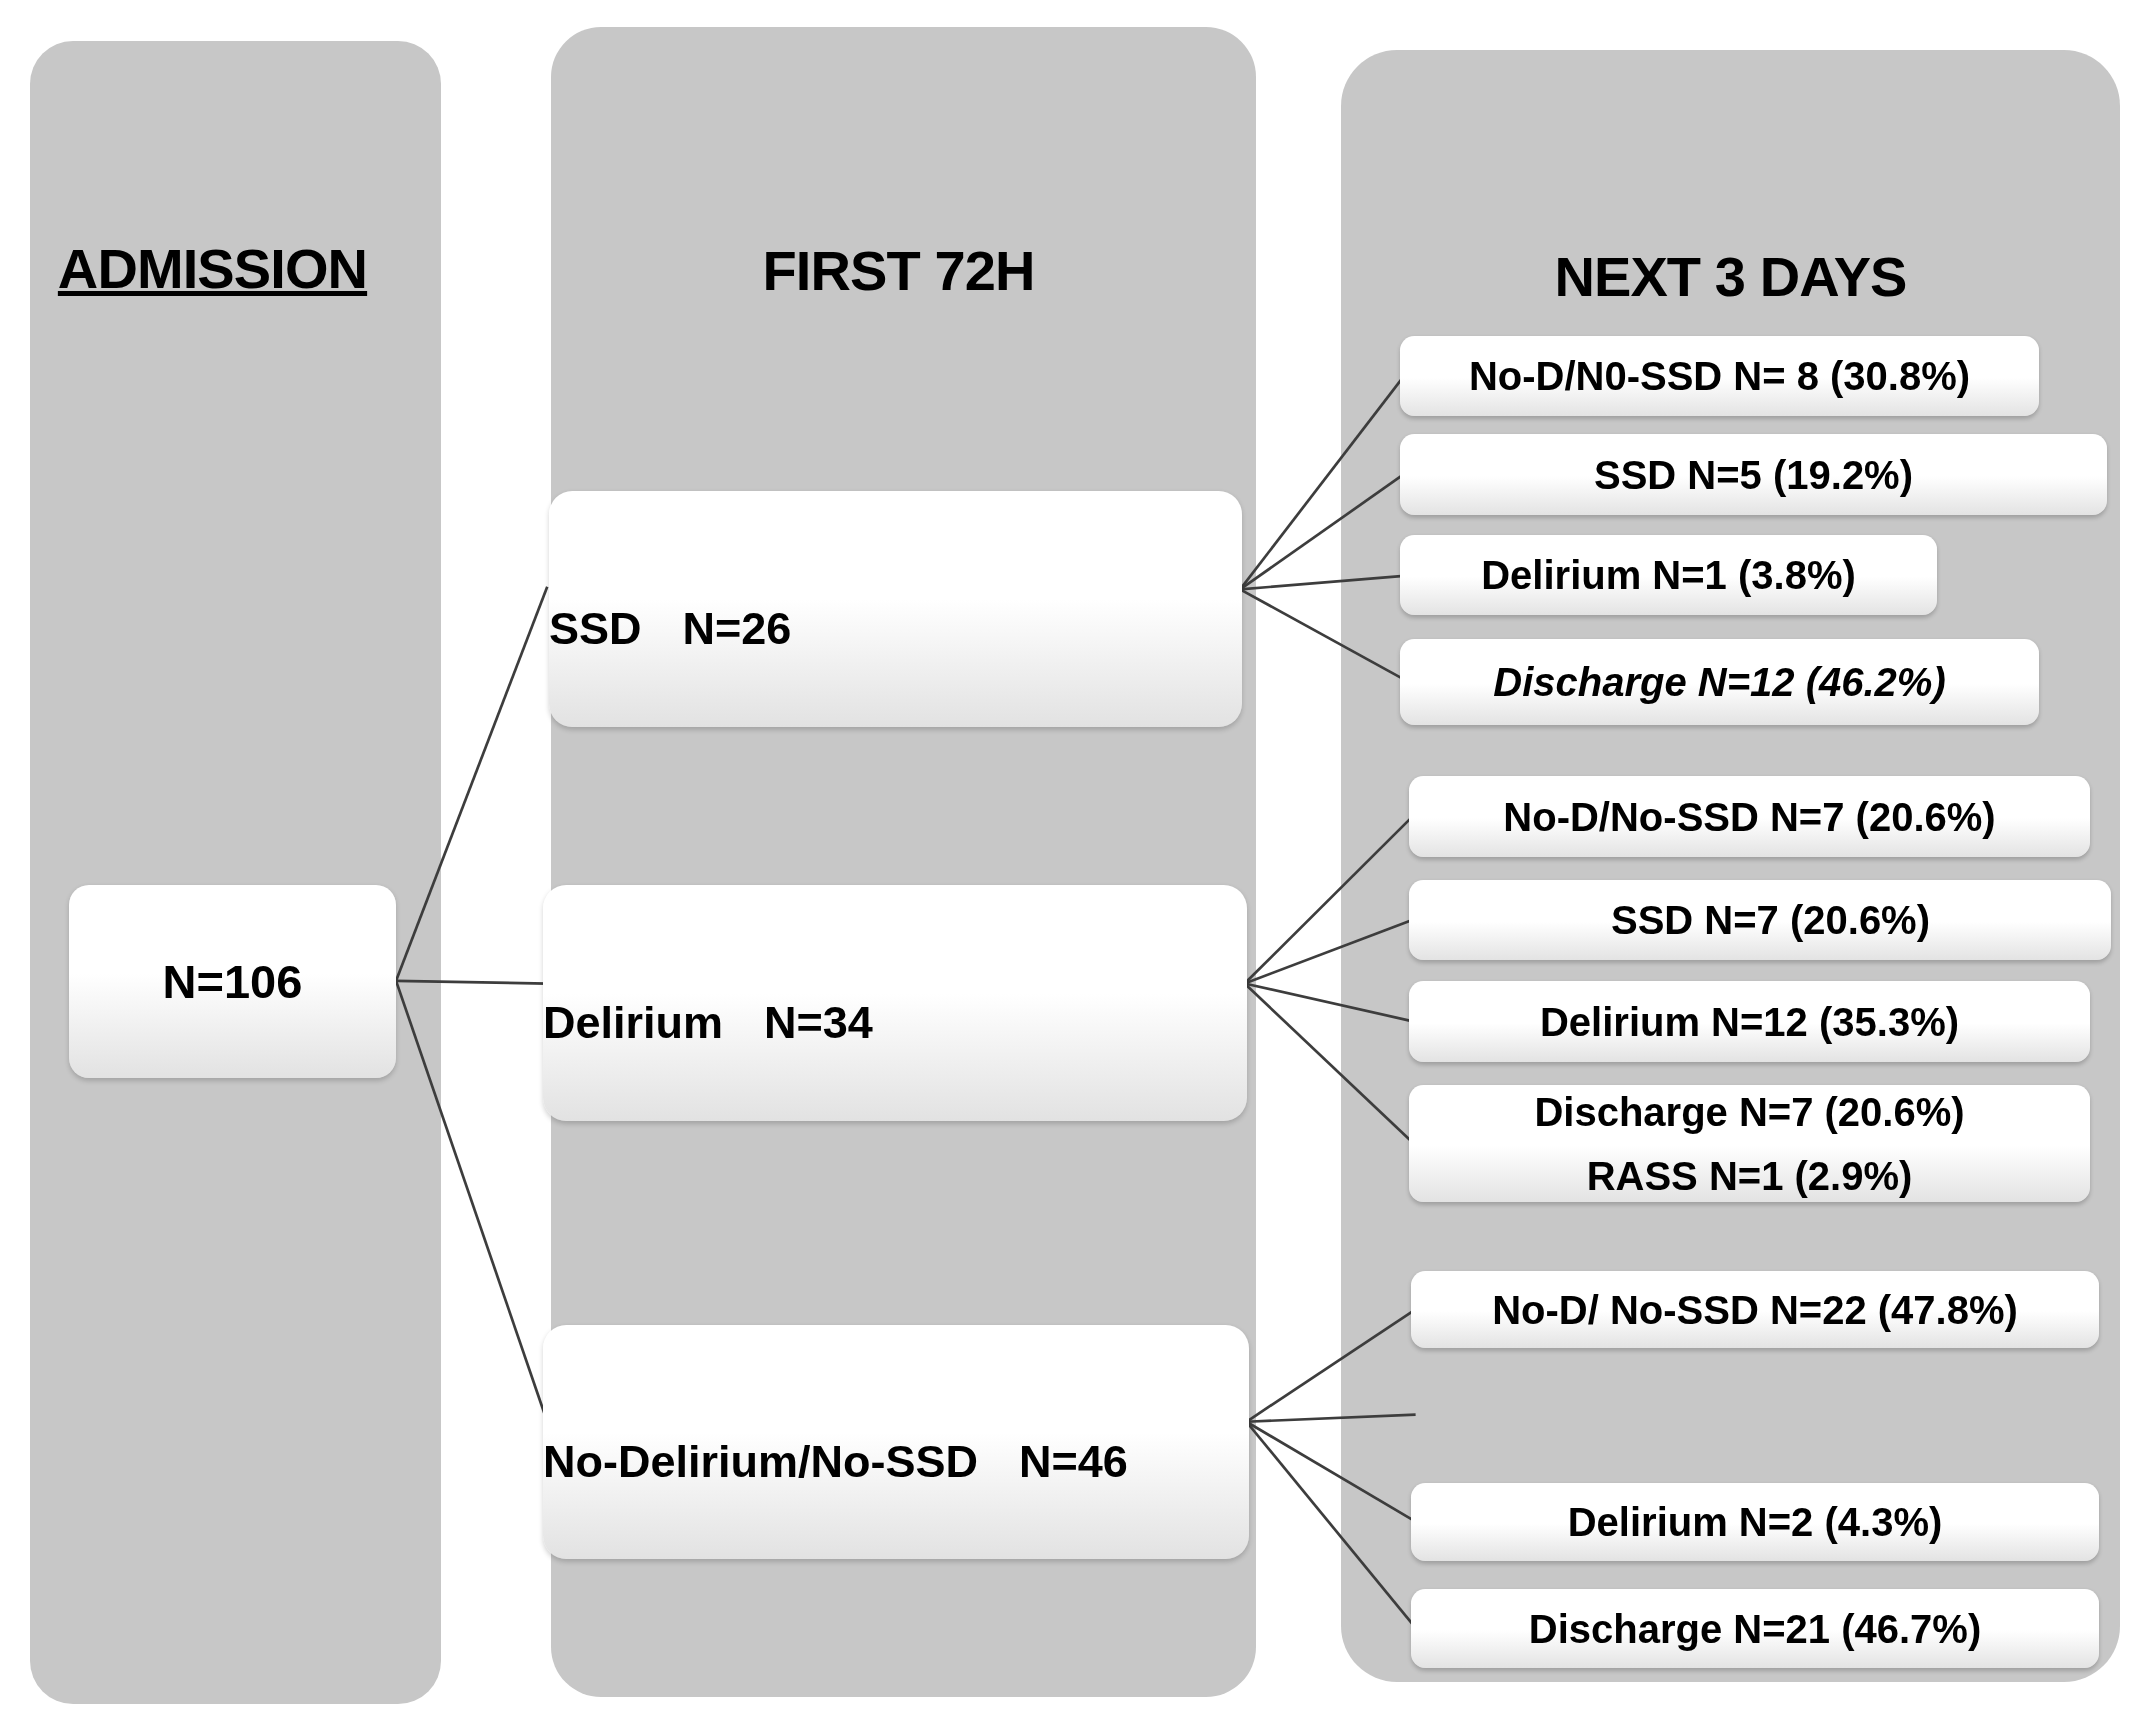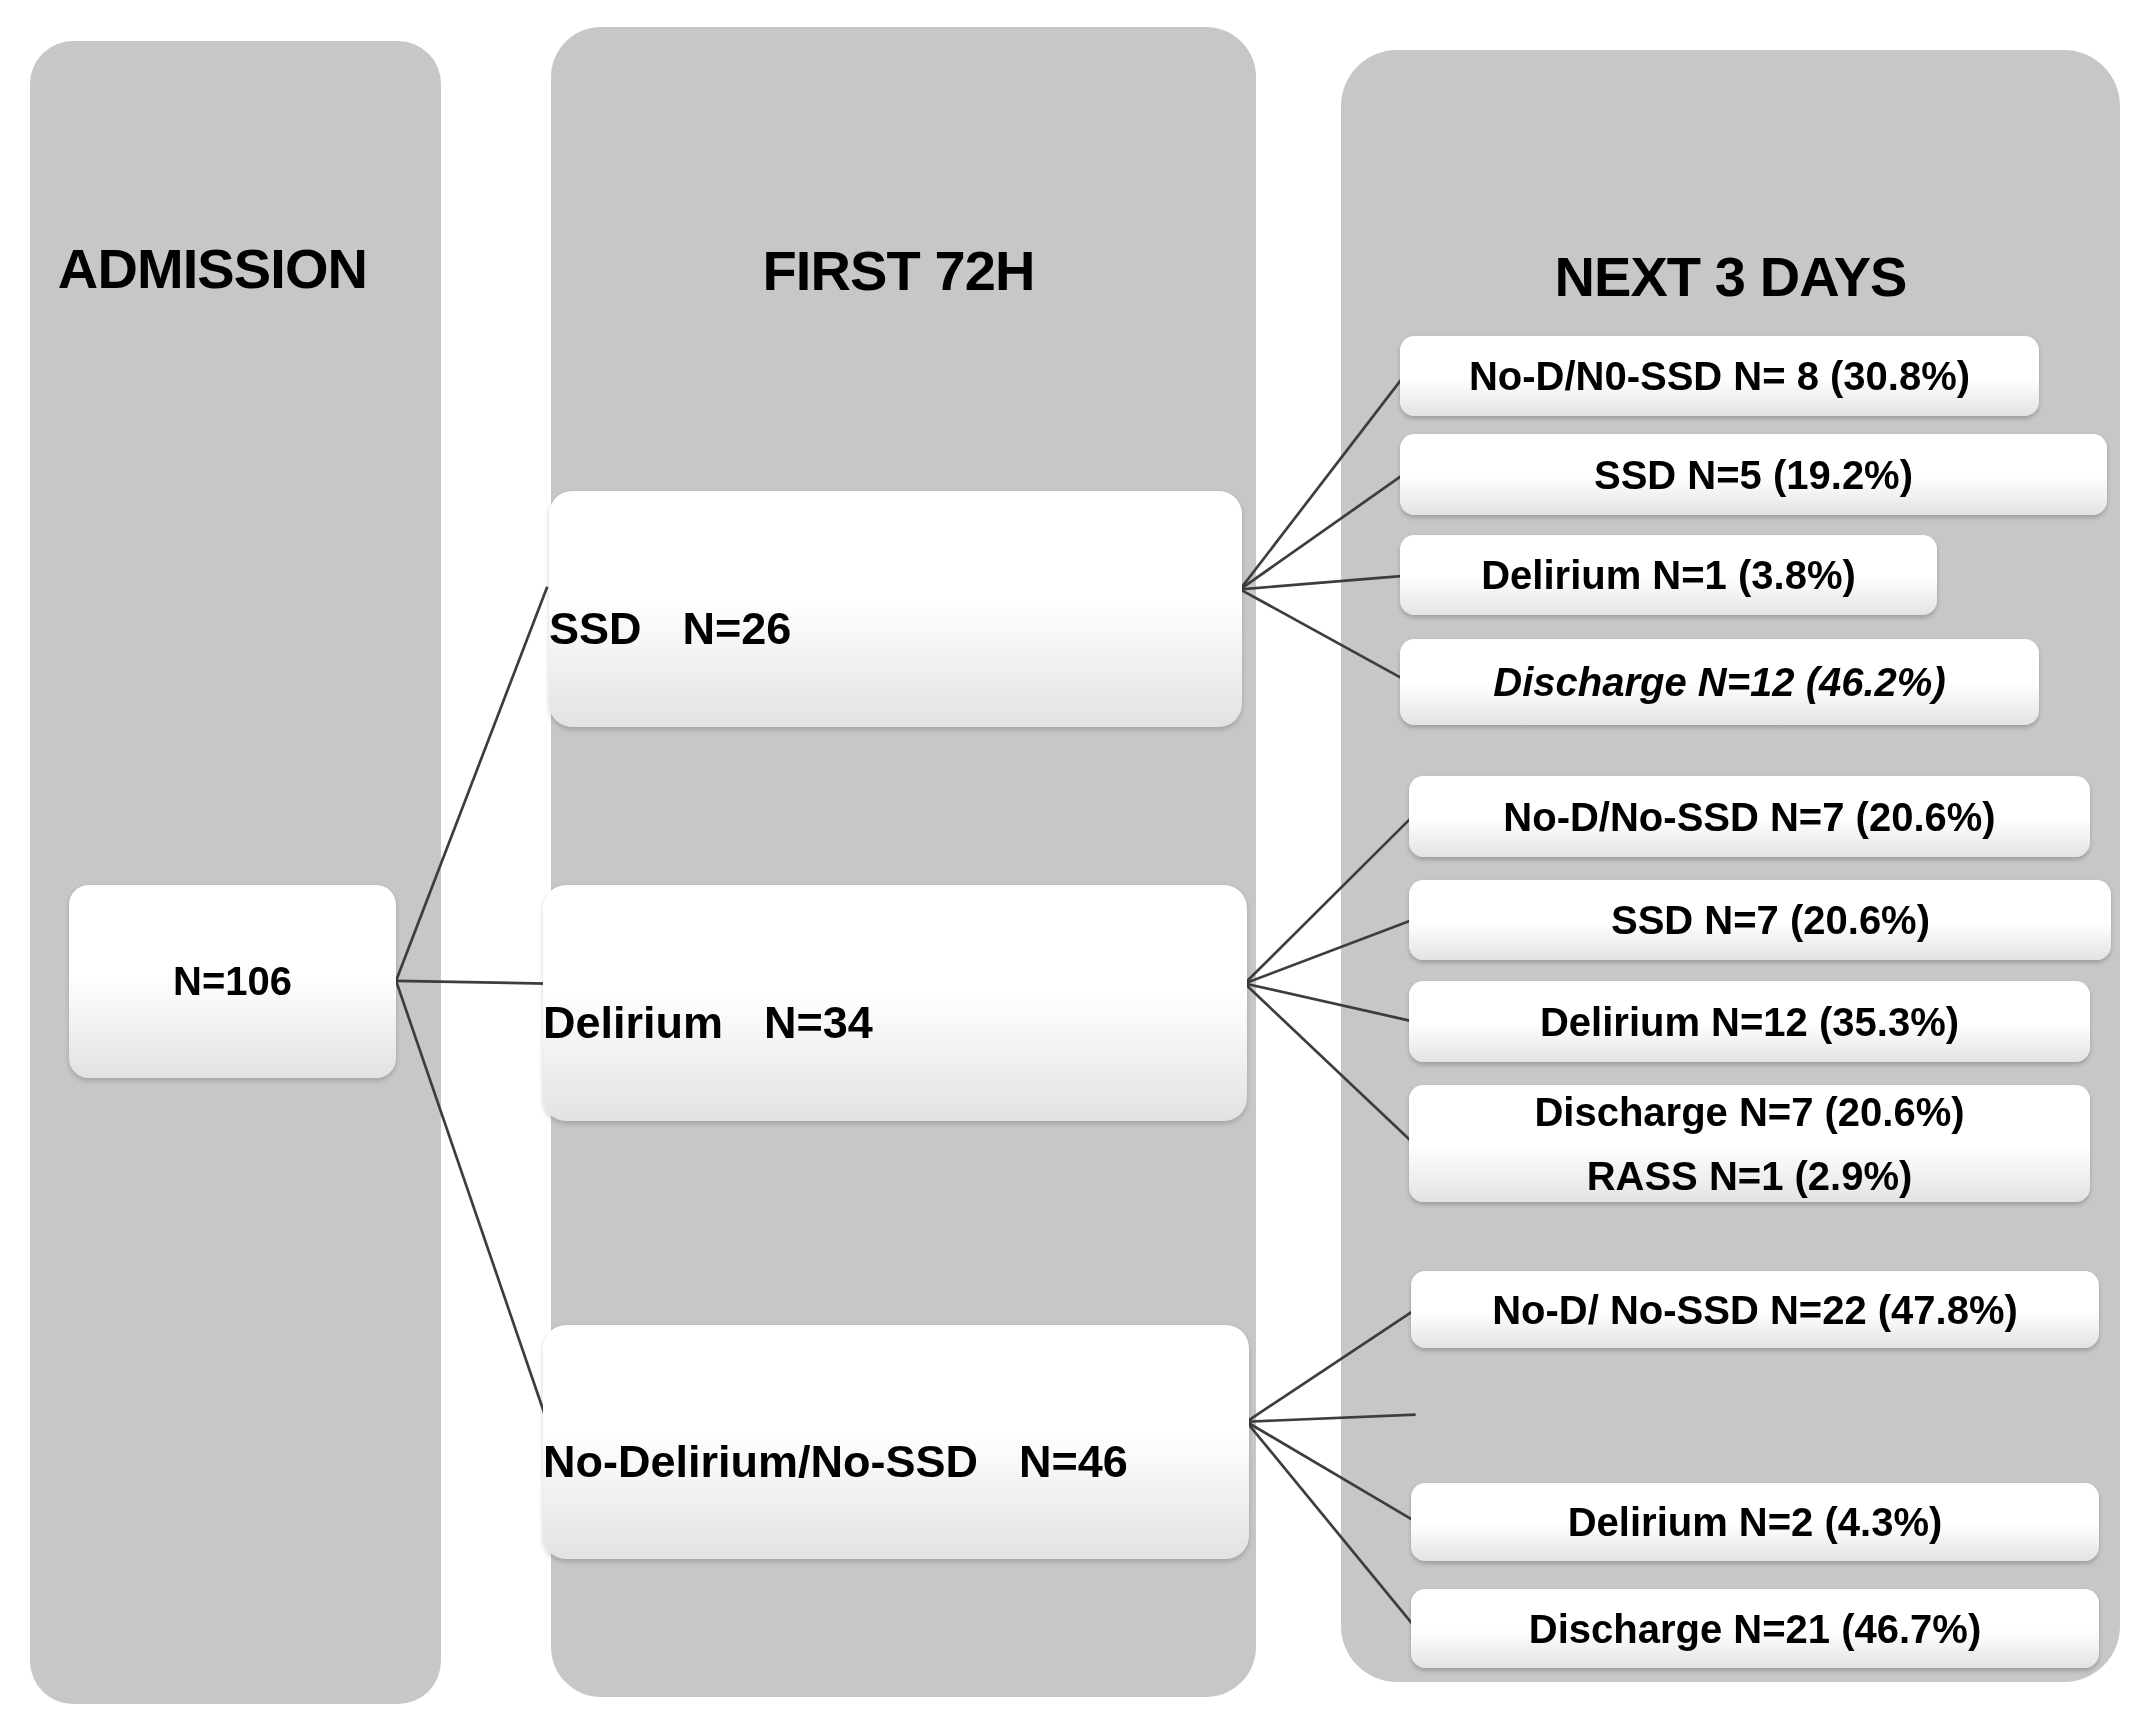--- a/index.html
+++ b/index.html
@@ -27,21 +27,21 @@
 
   .col-header {
     position: absolute;
     text-align: center;
     font-weight: bold;
     font-size: 56px;
     letter-spacing: -0.9px;
     z-index: 3;
     line-height: 1;
   }
-  #header-admission { left: 30px;   top: 241px; width: 365px; }
+  #header-admission { left: 30px;   top: 241px; width: 365px; text-decoration: underline; }
   #header-first72h  { left: 536px;  top: 243px; width: 725px; }
   #header-next3days { left: 1341px; top: 249px; width: 779px; }
 
   svg.connectors {
     position: absolute;
     left: 0; top: 0;
     z-index: 2;
   }
   svg.connectors line {
     stroke: #3d3d3d;
@@ -56,21 +56,21 @@
     z-index: 4;
     display: flex;
     flex-direction: row;
     align-items: center;
     font-weight: bold;
   }
   #node-n106 {
     left: 69px; top: 885px; width: 327px; height: 193px;
     border-radius: 20px;
     justify-content: center;
-    font-size: 40px;
+    font-size: 47px;
   }
   .stage-node {
     font-size: 45px;
     line-height: 1;
     justify-content: flex-start;
     padding-top: 38px;
     gap: 41px;
   }
   #node-ssd      { left: 549px; top: 491px;  width: 693px; height: 198px; }
   #node-delirium { left: 543px; top: 885px;  width: 704px; height: 198px; }

